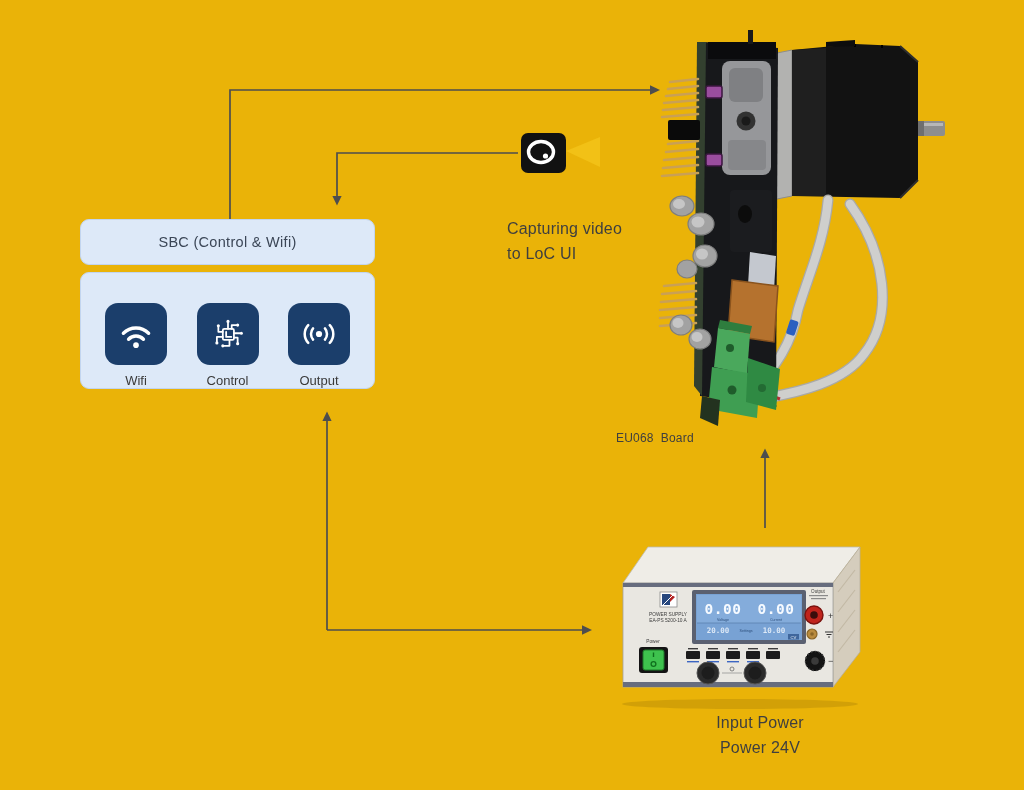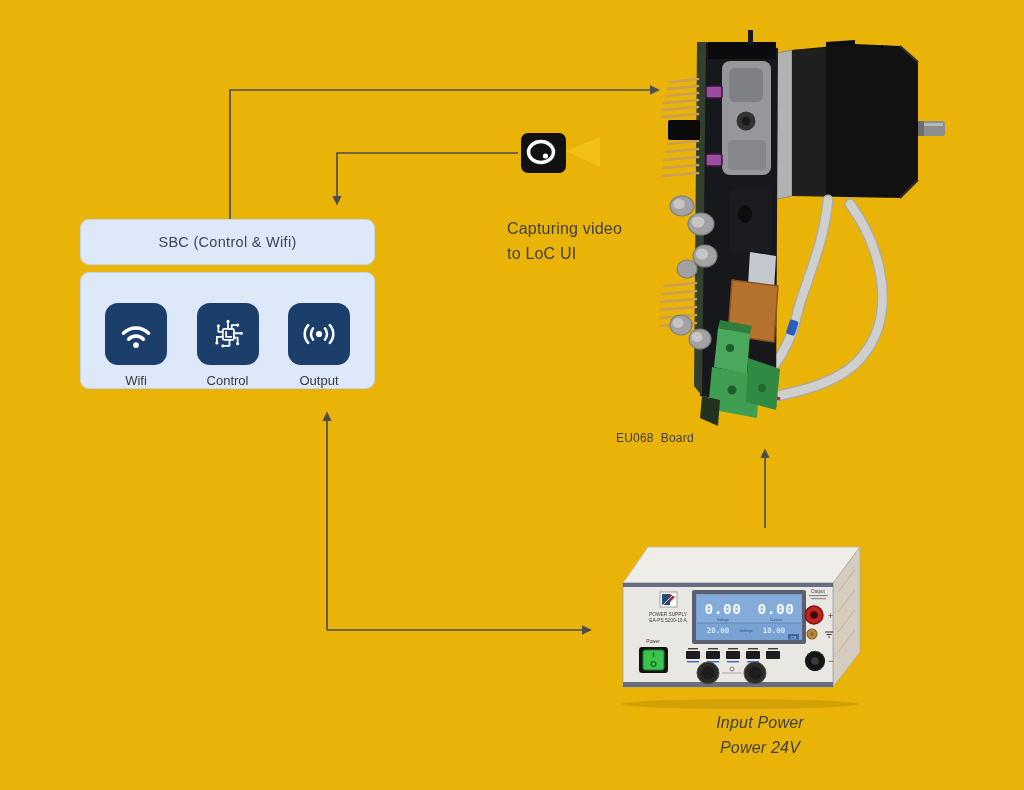--- a/index.html
+++ b/index.html
@@ -15,21 +15,21 @@
   .module{display:flex;flex-direction:column;align-items:center;width:62px;}
   .tile{width:62px;height:62px;background:#1b3e6b;border-radius:13px;display:flex;
         align-items:center;justify-content:center;}
   .module-label{margin-top:8px;font-size:13px;color:#3a3a3a;}
   
   .camera-body{left:521px;top:133px;width:45px;height:40px;background:#111;border-radius:7px;}
   
   .caption{font-size:16px;color:#3f3f3f;line-height:25px;letter-spacing:.2px;}
   .cam-caption{left:507px;top:216px;}
   .board-label{left:616px;top:431px;font-size:12px;color:#3f3f3f;white-space:pre;letter-spacing:.2px;}
-  .psu-caption{left:660px;top:710px;width:200px;text-align:center;font-style:italic;}
+  .psu-caption{left:660px;top:710px;width:200px;text-align:center;}
   svg{display:block;}
   text{font-family:"Liberation Sans", sans-serif;}
   .seg{font-family:"DejaVu Sans Mono", monospace;font-weight:bold;}
 </style>
 </head>
 <body>
 
 <div class="canvas">
 
   <svg class="abs" style="left:0;top:0" width="1024" height="790" viewBox="0 0 1024 790">

